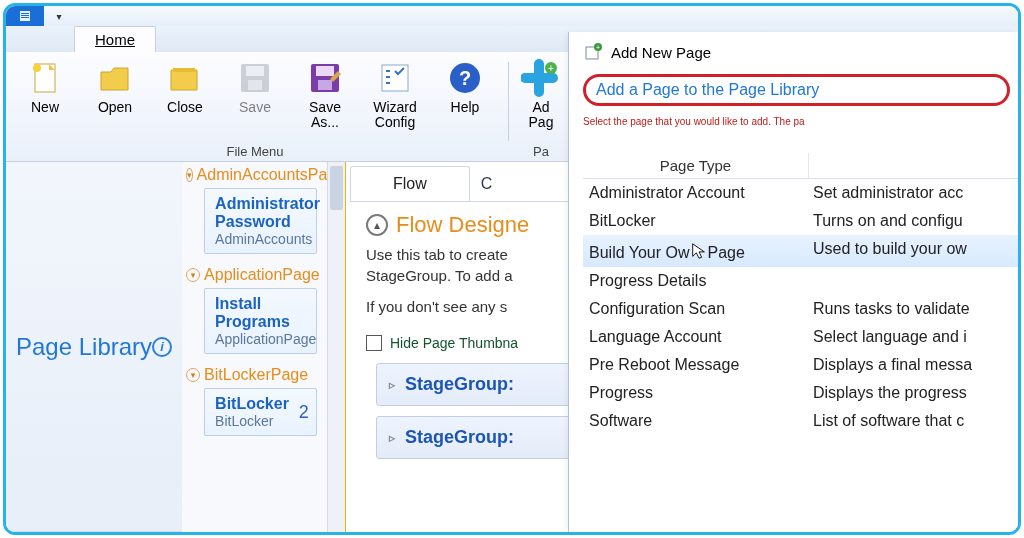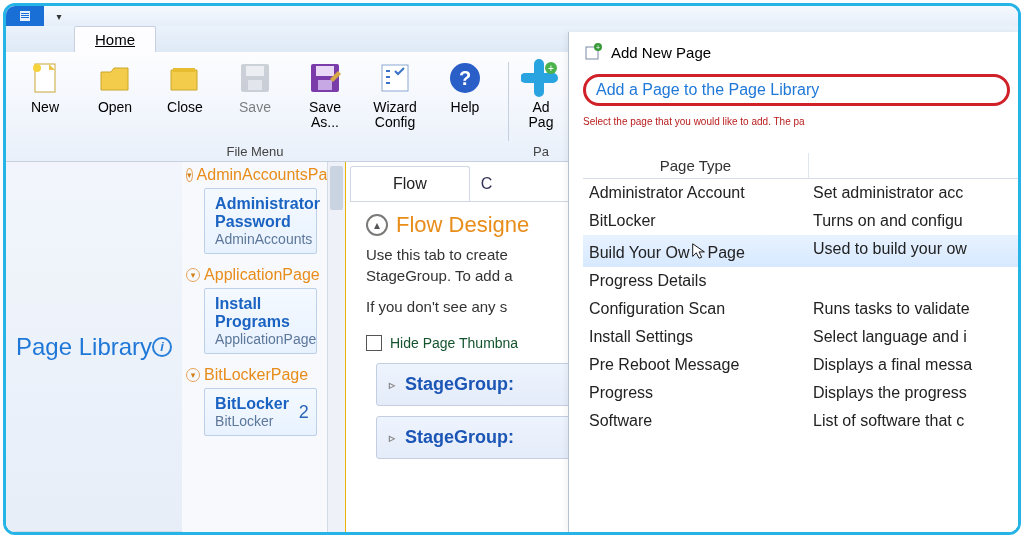--- a/index.html
+++ b/index.html
@@ -299,21 +299,21 @@
             <div class="c2">Used to build your ow</div>
           </div>
           <div class="row">
             <div class="c1">Progress Details</div>
           </div>
           <div class="row">
             <div class="c1">Configuration Scan</div>
             <div class="c2">Runs tasks to validate</div>
           </div>
           <div class="row">
-            <div class="c1">Install Settings</div>
+            <div class="c1">Language Account</div>
             <div class="c2">Select language and i</div>
           </div>
           <div class="row">
             <div class="c1">Pre Reboot Message</div>
             <div class="c2">Displays a final messa</div>
           </div>
           <div class="row">
             <div class="c1">Progress</div>
             <div class="c2">Displays the progress</div>
           </div>

